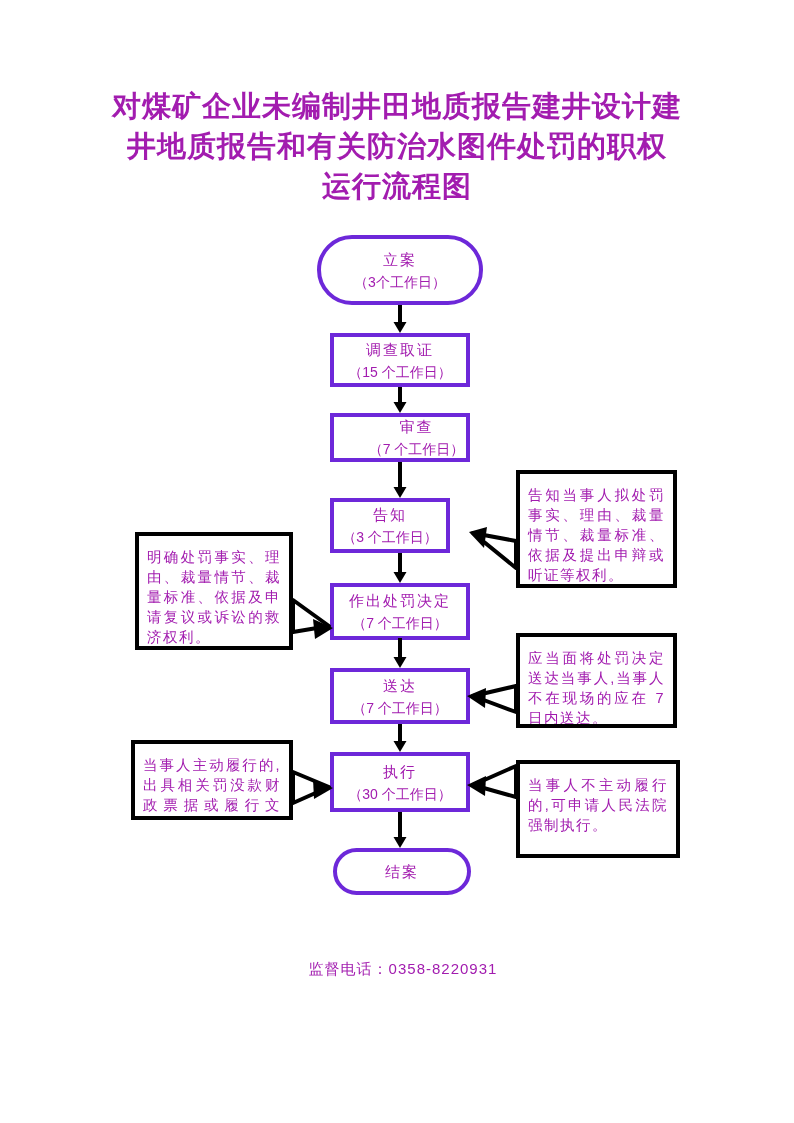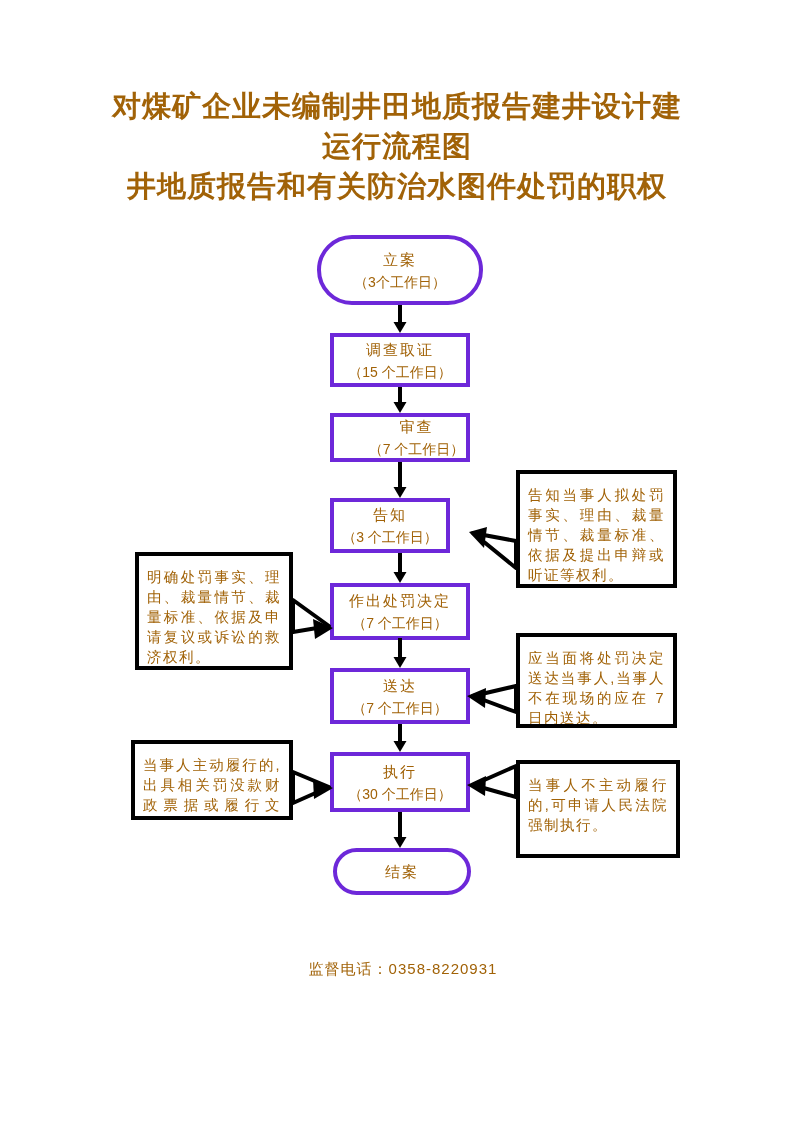--- a/index.html
+++ b/index.html
@@ -1,18 +1,18 @@
 <!DOCTYPE html>
 <html><head>
 <meta charset="utf-8">
 <style>
   html,body{margin:0;padding:0;background:#ffffff;}
   .page{
     position:relative;width:794px;height:1123px;background:#ffffff;
-    font-family:"Liberation Sans",sans-serif;color:#a16207;overflow:hidden;border-radius:11px;
+    font-family:"Liberation Sans",sans-serif;color:#a21caf;overflow:hidden;border-radius:11px;
   }
   .title{
     position:absolute;left:0;right:0;top:86px;text-align:center;
     font-weight:bold;font-size:29px;line-height:40px;letter-spacing:1px;
   }
   .node{
     position:absolute;border:4px solid #6d28d9;background:#fff;box-sizing:border-box;
     display:flex;flex-direction:column;align-items:center;justify-content:center;
     text-align:center;
   }
@@ -30,22 +30,22 @@
     font-size:15px;letter-spacing:1px;text-indent:12px;
   }
 </style>
 </head>
 <body>
 
 <div class="page">
 
   <div class="title">
     <div>对煤矿企业未编制井田地质报告建井设计建</div>
+    <div>井地质报告和有关防治水图件处罚的职权</div>
     <div>运行流程图</div>
-    <div>井地质报告和有关防治水图件处罚的职权</div>
   </div>
 
   <div class="node oval" style="left:317px;top:235px;width:166px;height:70px;">
     <div class="lbl">立案</div>
     <div class="dur">（3个工作日）</div>
   </div>
 
   <div class="node" style="left:330px;top:333px;width:140px;height:54px;">
     <div class="lbl">调查取证</div>
     <div class="dur">（15 个工作日）</div>
@@ -77,21 +77,21 @@
   </div>
 
   <div class="node oval" style="left:333px;top:848px;width:138px;height:47px;border-radius:24px;">
     <div class="lbl">结案</div>
   </div>
 
   <div class="callout" style="left:516px;top:470px;width:161px;height:118px;">
     <span>告知当事人拟处罚事实、理由、裁量情节、裁量标准、依据及提出申辩或听证等权利。</span>
   </div>
 
-  <div class="callout" style="left:135px;top:532px;width:158px;height:118px;margin-top:20px;">
+  <div class="callout" style="left:135px;top:532px;width:158px;height:118px;">
     <span>明确处罚事实、理由、裁量情节、裁量标准、依据及申请复议或诉讼的救济权利。</span>
   </div>
 
   <div class="callout" style="left:516px;top:633px;width:161px;height:95px;">
     <span>应当面将处罚决定送达当事人,当事人不在现场的应在 7 日内送达。</span>
   </div>
 
   <div class="callout" style="left:131px;top:740px;width:162px;height:80px;">
     <span>当事人主动履行的,出具相关罚没款财政票据或履行文书。</span>
   </div>

